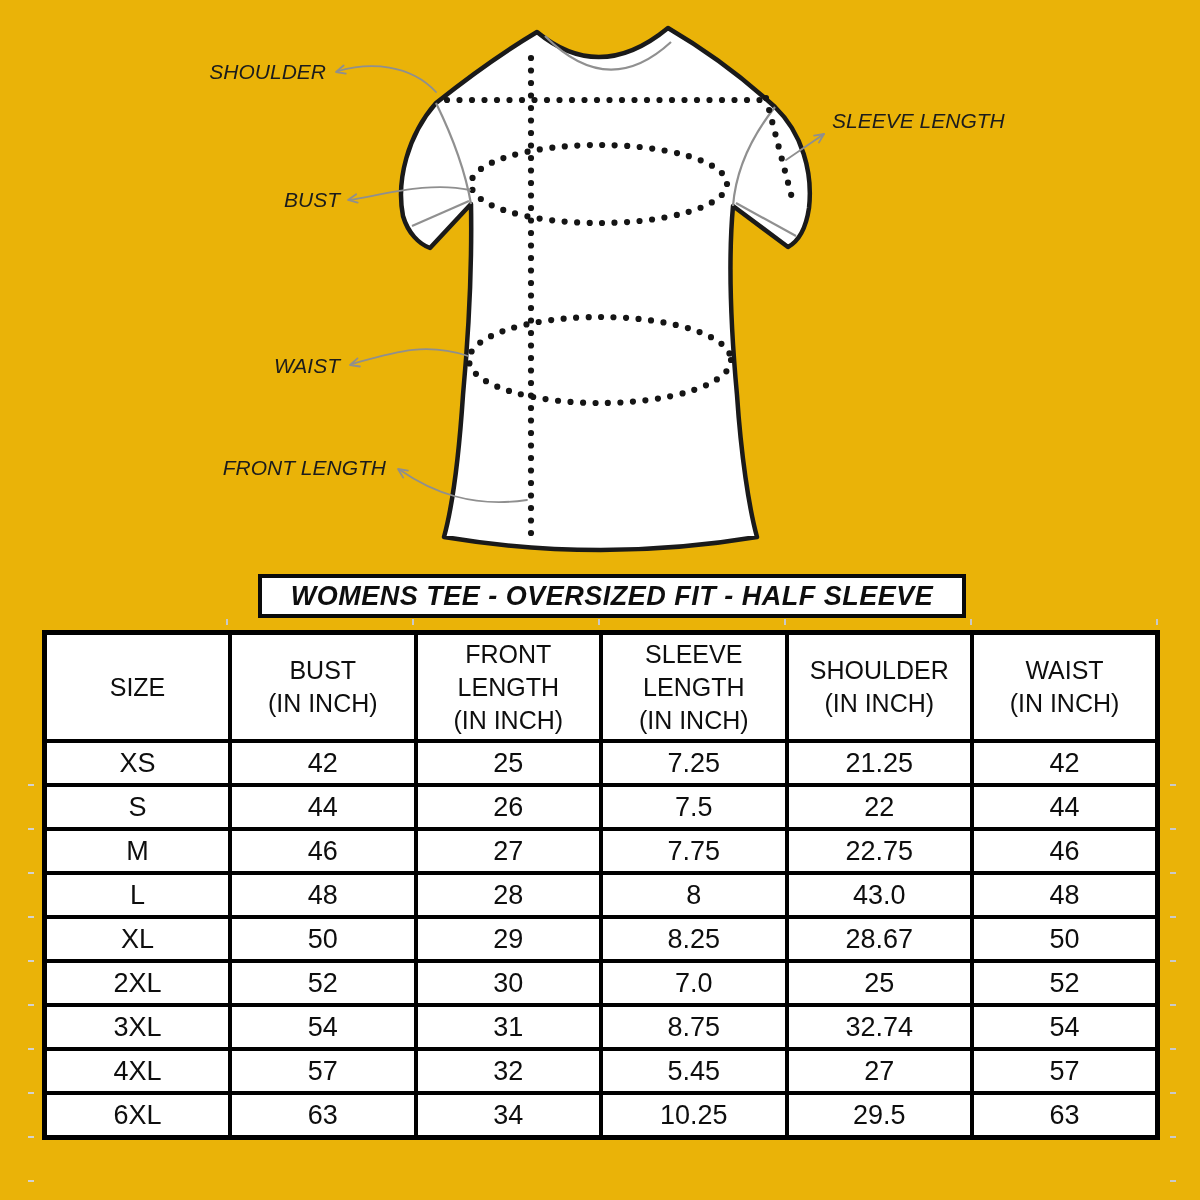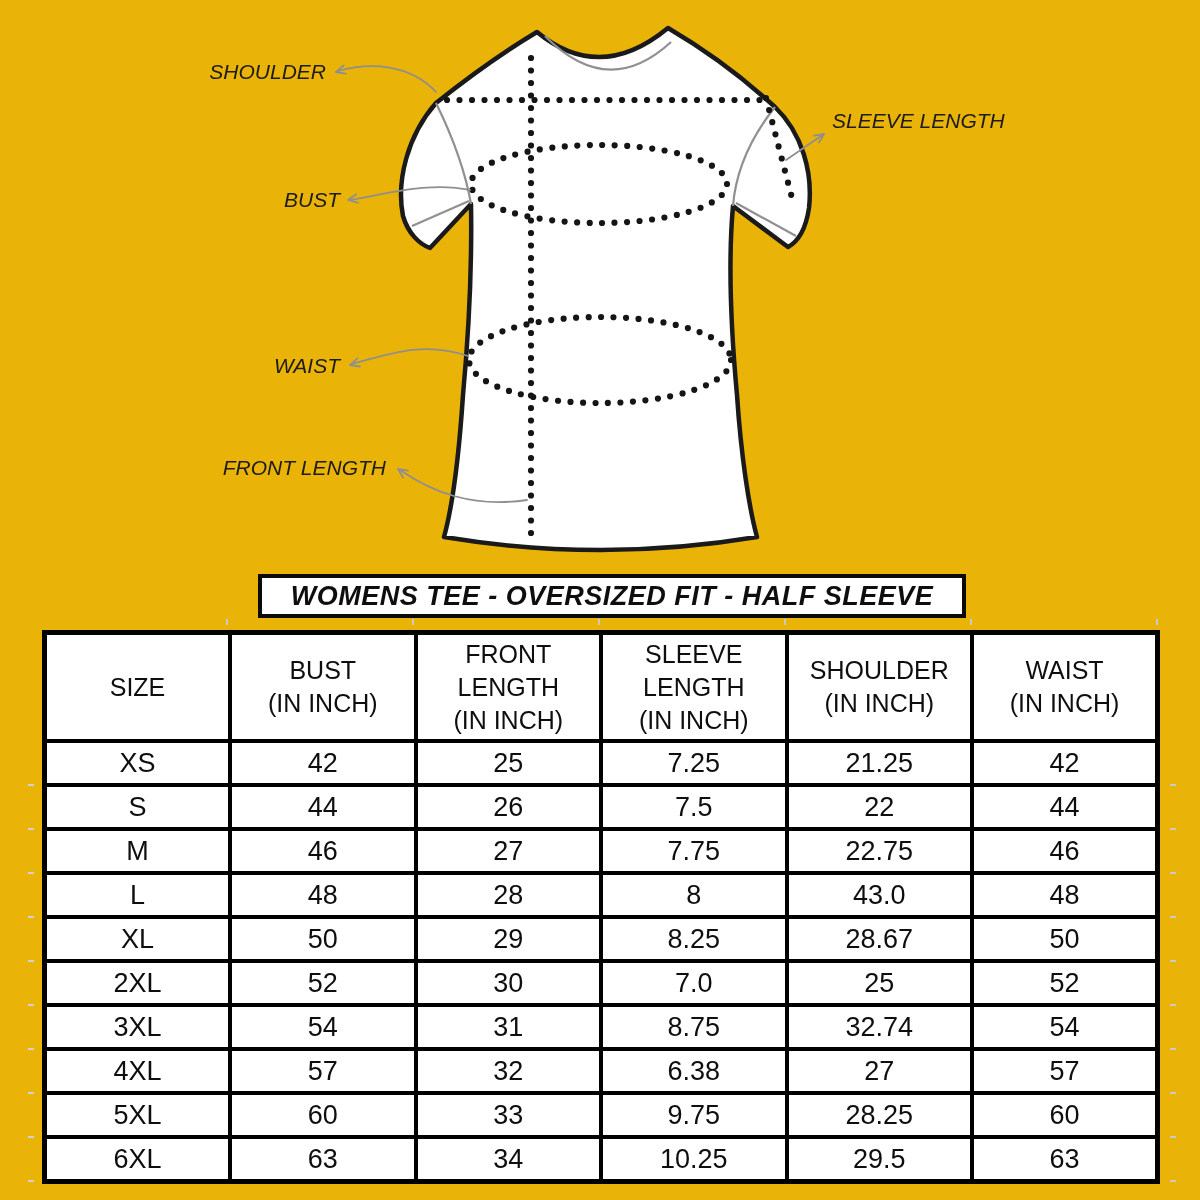--- a/index.html
+++ b/index.html
@@ -167,31 +167,23 @@
         <td>54</td>
         <td>31</td>
         <td>8.75</td>
         <td>32.74</td>
         <td>54</td>
       </tr>
       <tr>
         <td>4XL</td>
         <td>57</td>
         <td>32</td>
-        <td>6.38</td>
+        <td>5.45</td>
         <td>27</td>
         <td>57</td>
-      </tr>
-      <tr>
-        <td>5XL</td>
-        <td>60</td>
-        <td>33</td>
-        <td>9.75</td>
-        <td>28.25</td>
-        <td>60</td>
       </tr>
       <tr>
         <td>6XL</td>
         <td>63</td>
         <td>34</td>
         <td>10.25</td>
         <td>29.5</td>
         <td>63</td>
       </tr>
     </tbody>

